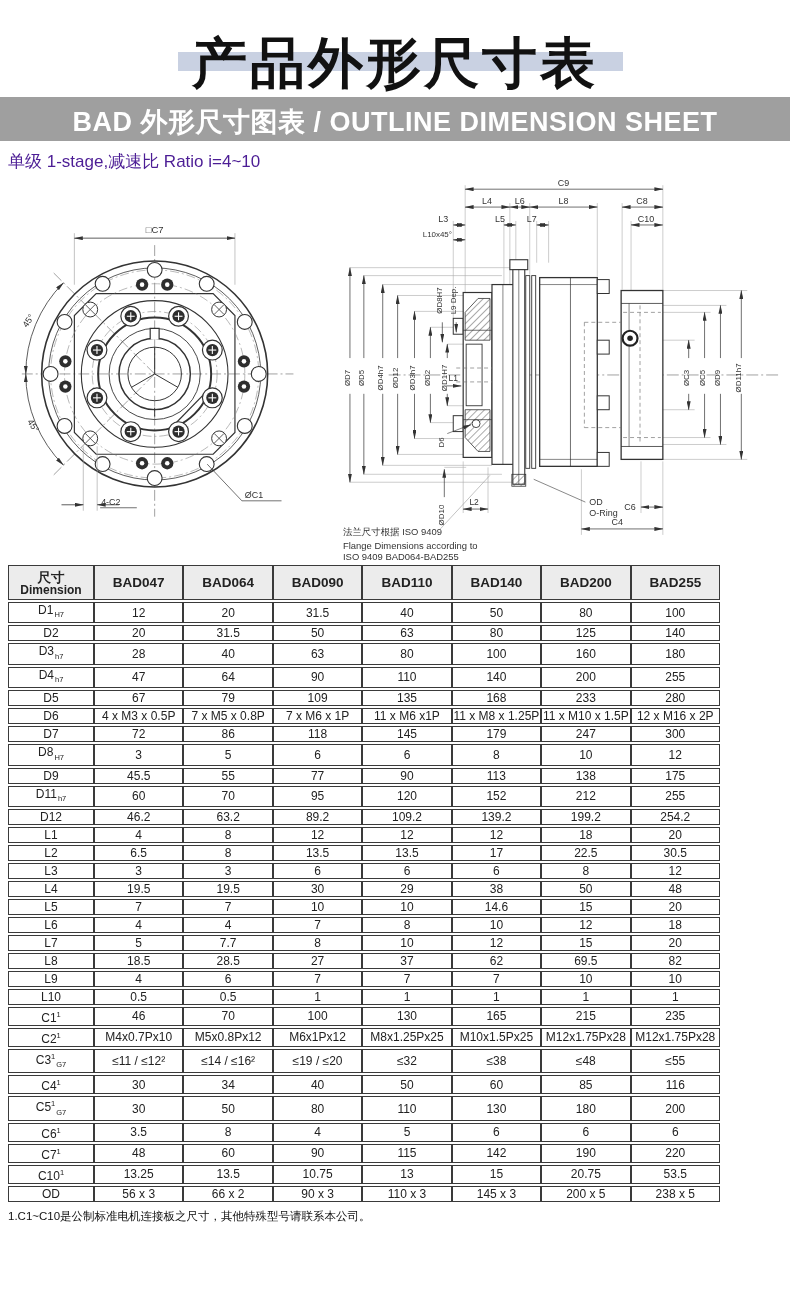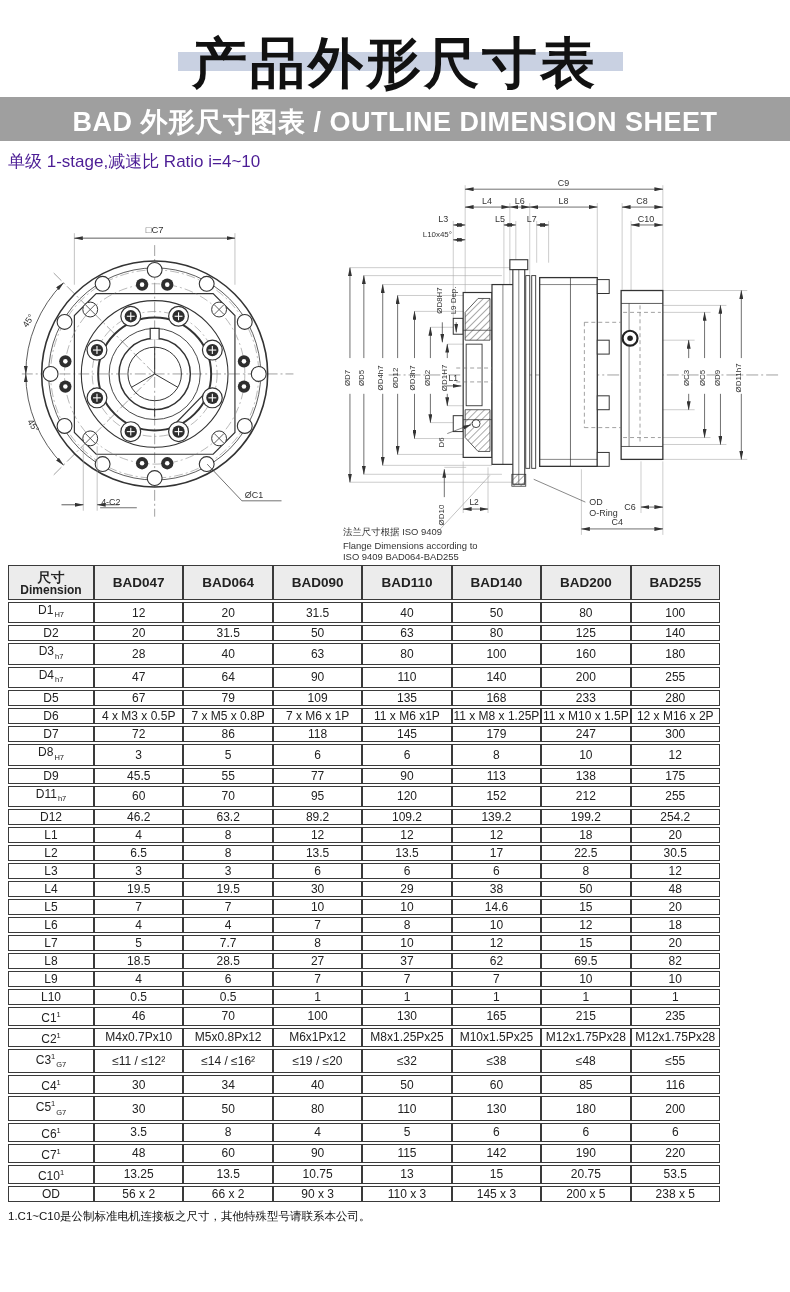--- a/index.html
+++ b/index.html
@@ -710,21 +710,21 @@
           <td>13.25</td>
           <td>13.5</td>
           <td>10.75</td>
           <td>13</td>
           <td>15</td>
           <td>20.75</td>
           <td>53.5</td>
         </tr>
         <tr>
           <td class="rowlab"><span>OD</span></td>
-          <td>56 x 2</td>
+          <td>56 x 3</td>
           <td>66 x 2</td>
           <td>90 x 3</td>
           <td>110 x 3</td>
           <td>145 x 3</td>
           <td>200 x 5</td>
           <td>238 x 5</td>
         </tr>
       </tbody>
     </table>
 

